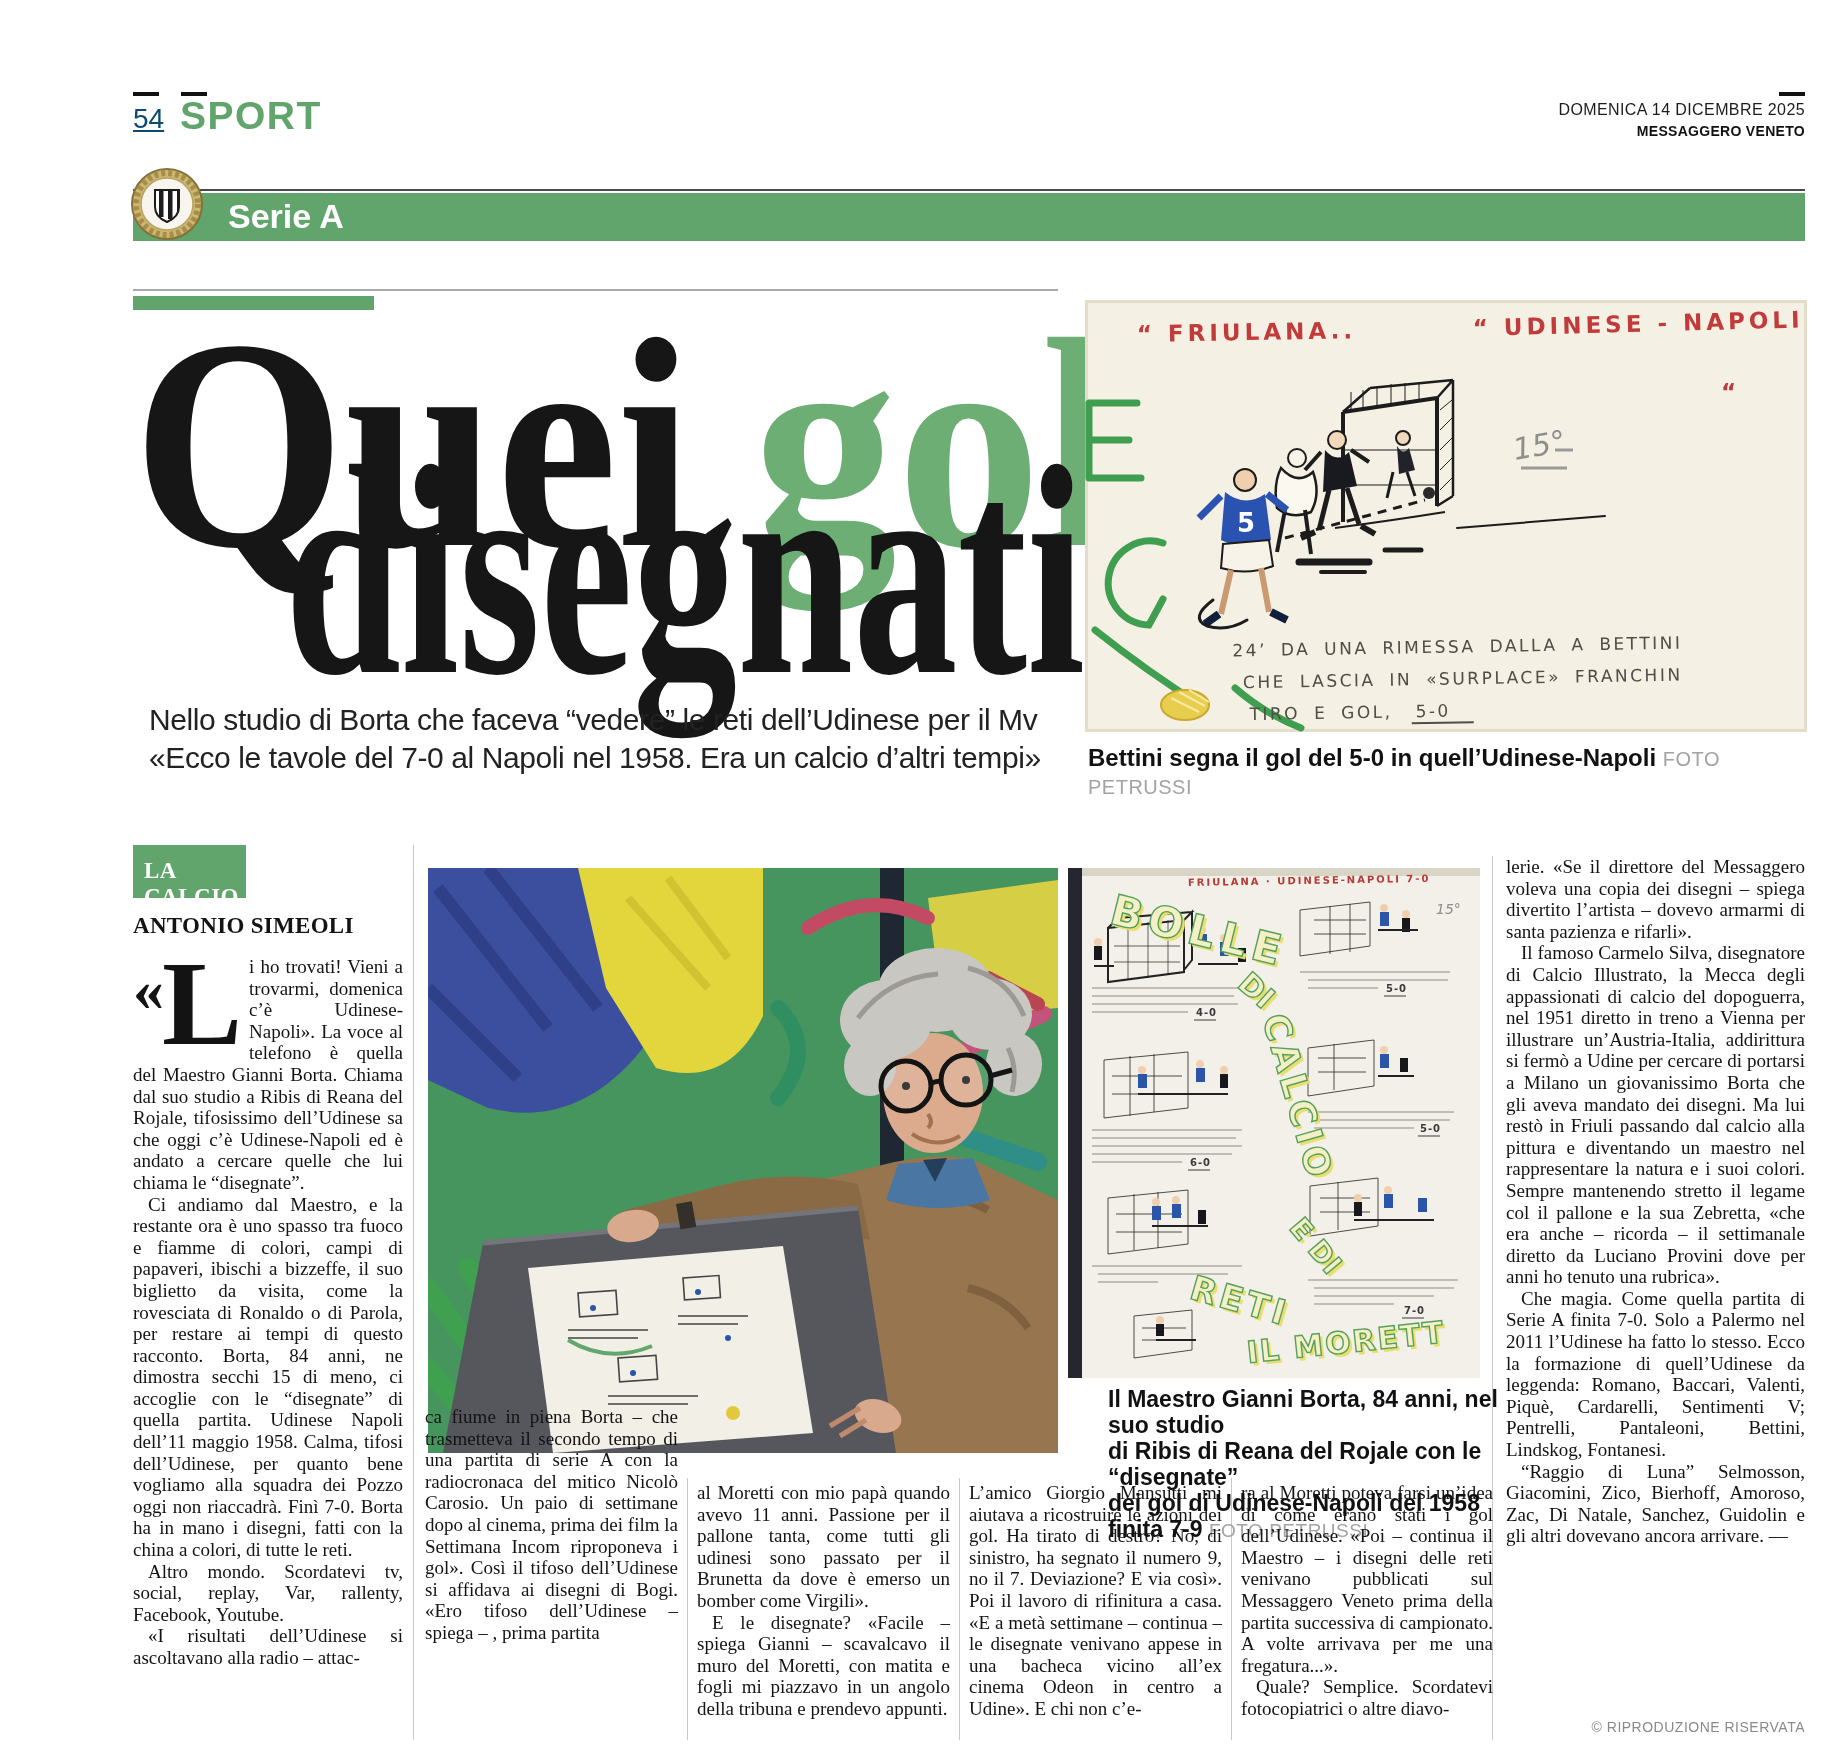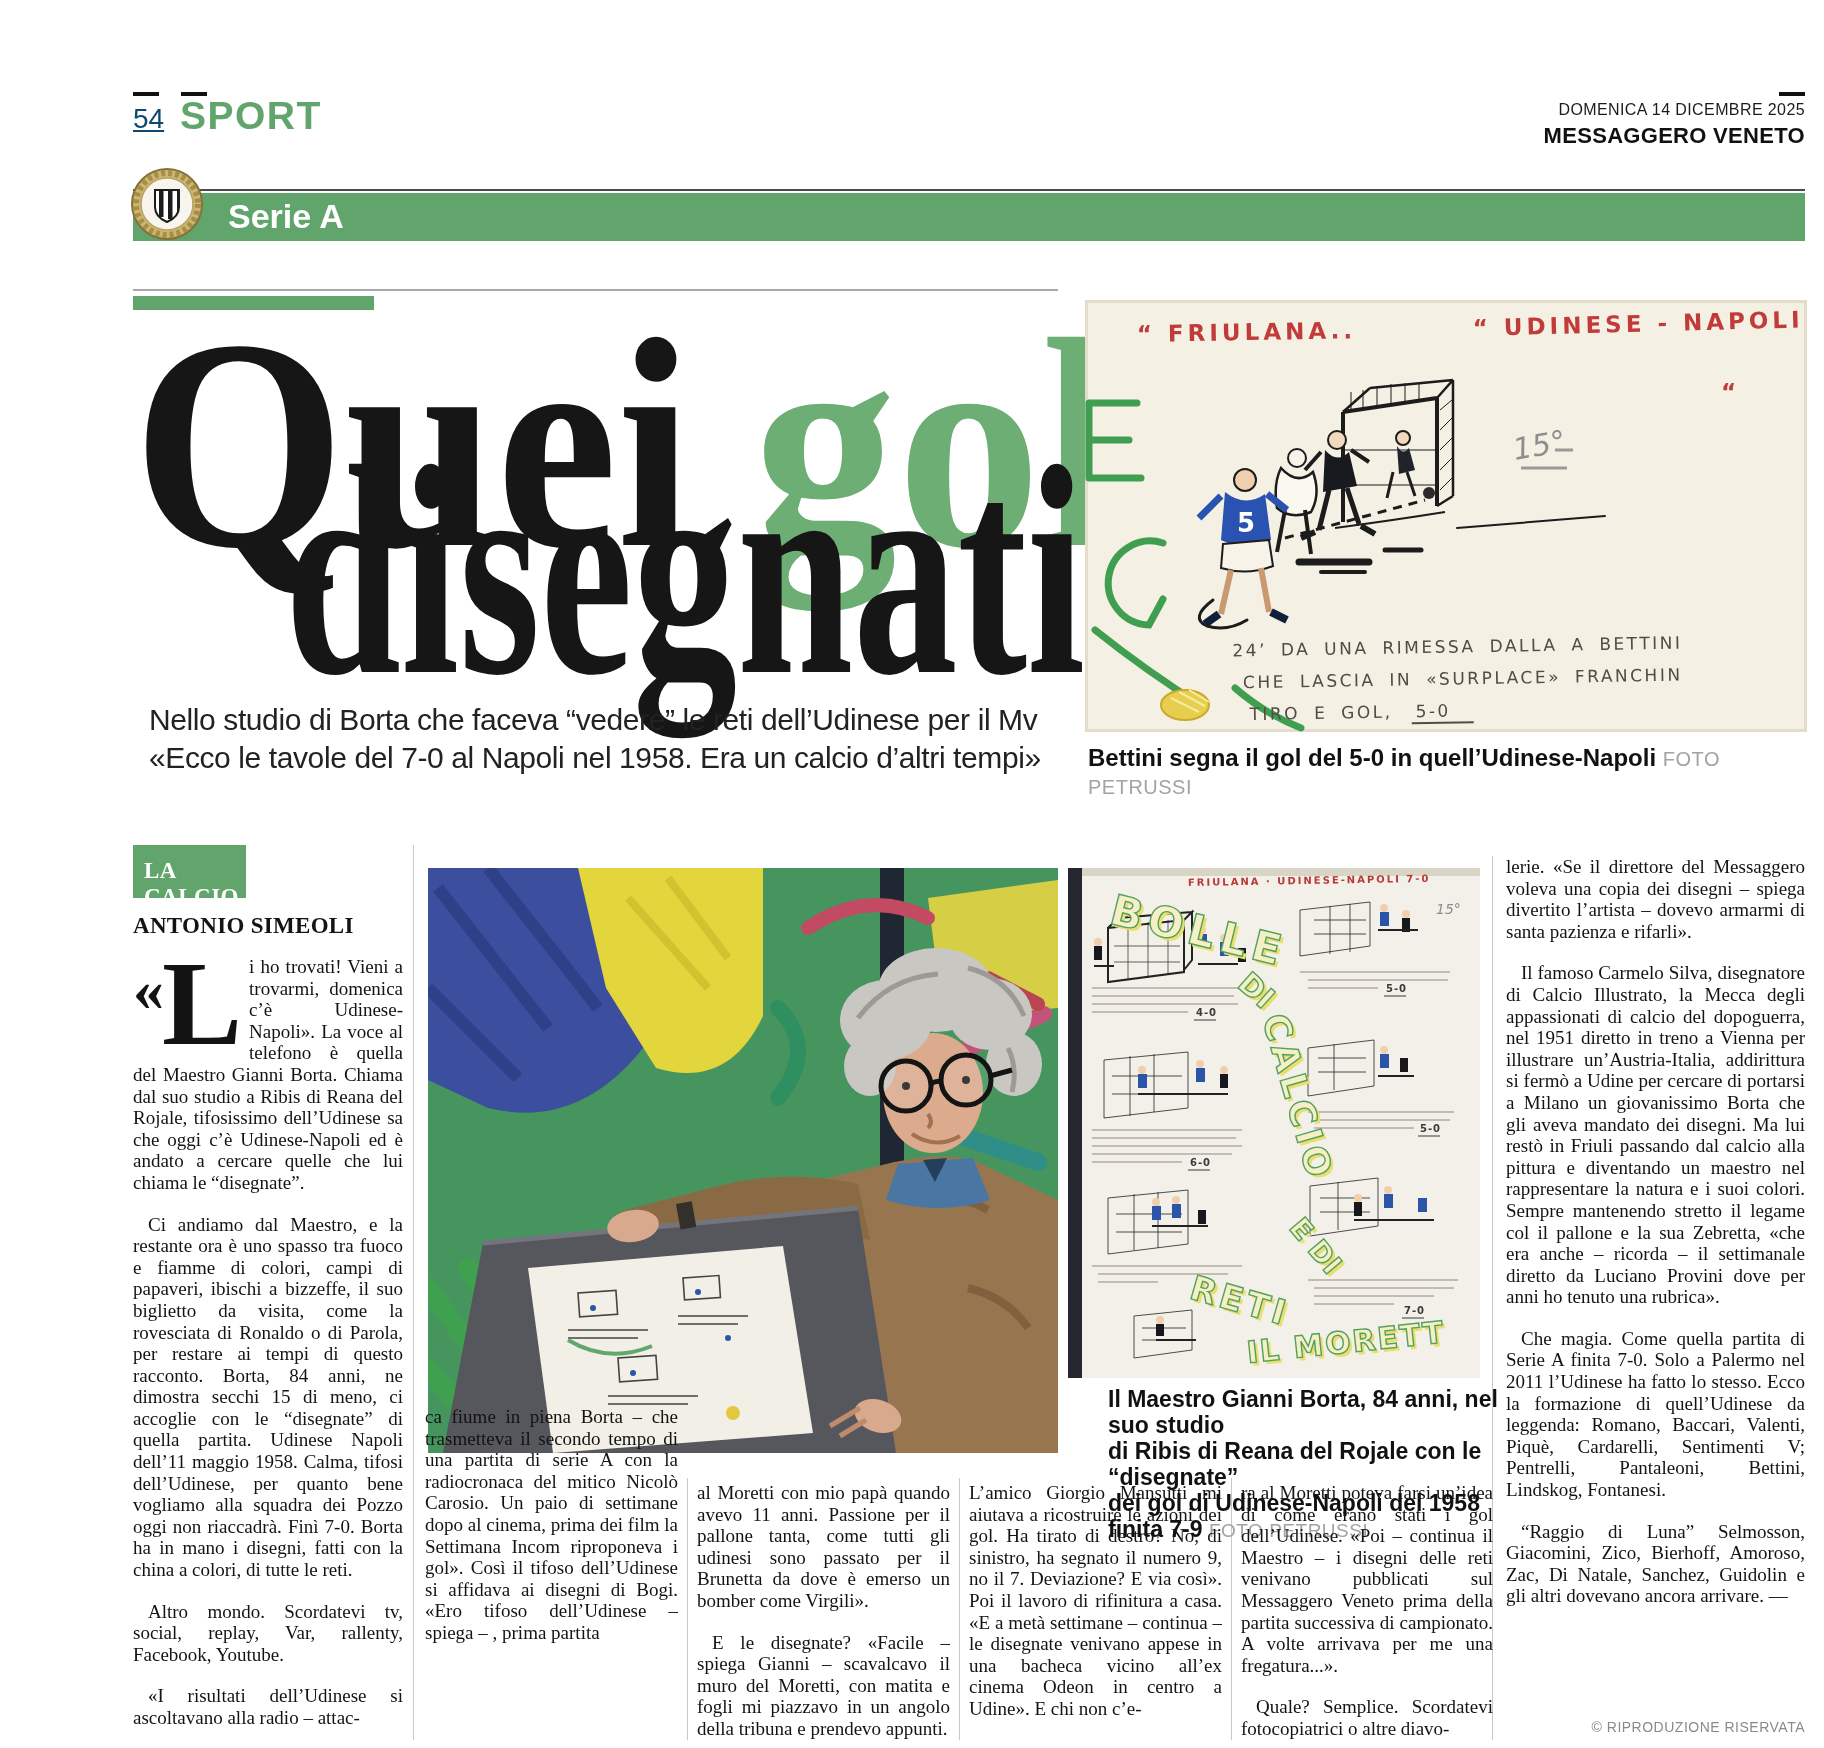--- a/index.html
+++ b/index.html
@@ -10,21 +10,21 @@
   }
   html,body{margin:0;padding:0;background:#9a9a9a;}
   .page{position:relative;width:1824px;height:1748px;background:#ffffff;margin:0 auto;
         font-family:"Liberation Serif",serif;color:var(--ink);overflow:hidden;}
   .mark{position:absolute;top:92px;width:26px;height:4px;background:#111;}
   #pageno{position:absolute;left:133px;top:103px;font:400 28px "Liberation Sans",sans-serif;color:#0c4a6e;text-decoration:underline;}
   #section{position:absolute;left:180px;top:94px;font:700 39px "Liberation Sans",sans-serif;
            color:var(--green);letter-spacing:1.5px;}
   .datebox{position:absolute;right:19px;top:101px;text-align:right;font-family:"Liberation Sans",sans-serif;}
   .date{font-size:16px;color:#1c1c1c;letter-spacing:.4px;}
-  .masthead{font-weight:700;font-size:22px;color:#111;margin-top:4px;letter-spacing:.3px;}
+  .masthead{font-weight:700;font-size:14px;color:#111;margin-top:4px;letter-spacing:.3px;}
   .rule-banner{position:absolute;left:133px;top:189px;width:1672px;height:2px;background:#4a4a4a;}
   .banner{position:absolute;left:133px;top:193px;width:1672px;height:48px;background:var(--green);}
   .banner-label{position:absolute;left:228px;top:197px;color:#fff;font:700 34px "Liberation Sans",sans-serif;}
   .crest{position:absolute;left:130px;top:167px;width:74px;height:74px;}
   .hrule{position:absolute;left:133px;top:289px;width:925px;height:2px;background:#a9a9a9;}
   .greenbar{position:absolute;left:133px;top:296px;width:241px;height:14px;background:var(--green);}
   .headline-svg{position:absolute;left:133px;top:300px;width:992px;height:480px;overflow:visible;}
   .hl{font-family:"Liberation Serif",serif;font-weight:700;fill:#161616;}
   .hl.green{fill:var(--hlgreen);}
   .standfirst{position:absolute;left:133px;top:701px;width:965px;
@@ -33,21 +33,21 @@
   .sketchA{position:absolute;left:1085px;top:300px;width:722px;height:432px;}
   .top-caption{position:absolute;left:1088px;top:744px;width:719px;
       font:700 24px "Liberation Sans",sans-serif;color:#111;}
   .credit{font:400 20px "Liberation Sans",sans-serif;color:#a3a3a3;letter-spacing:.5px;}
   .kicker{position:absolute;left:133px;top:845px;width:113px;height:53px;background:var(--green);}
   .kicker span{display:block;padding:13px 0 0 11px;color:#fff;font:700 23px "Liberation Serif",serif;letter-spacing:.5px;}
   .byline{position:absolute;left:133px;top:913px;font:700 23px "Liberation Serif",serif;letter-spacing:.3px;}
   .bodycol{position:absolute;font-size:19px;line-height:21.6px;text-align:justify;color:#131313;
            overflow:hidden;hyphens:auto;}
   .bodycol p{margin:0;}
-  .bodycol p.ind{text-indent:15px;margin-top:20px;}
+  .bodycol p.ind{text-indent:15px;}
   .col1{left:133px;top:956px;width:270px;height:784px;}
   .col2{left:425px;top:1406px;width:253px;height:258px;}
   .col3{left:697px;top:1482px;width:253px;height:258px;}
   .col4{left:969px;top:1482px;width:253px;height:258px;}
   .col5{left:1241px;top:1482px;width:252px;height:258px;}
   .col6{left:1506px;top:856px;width:299px;height:862px;}
   .vr{position:absolute;width:1px;background:#c8c8c8;}
   #vr1{left:413px;top:845px;height:895px;}
   #vr2{left:687px;top:1478px;height:262px;}
   #vr3{left:959px;top:1478px;height:262px;}

